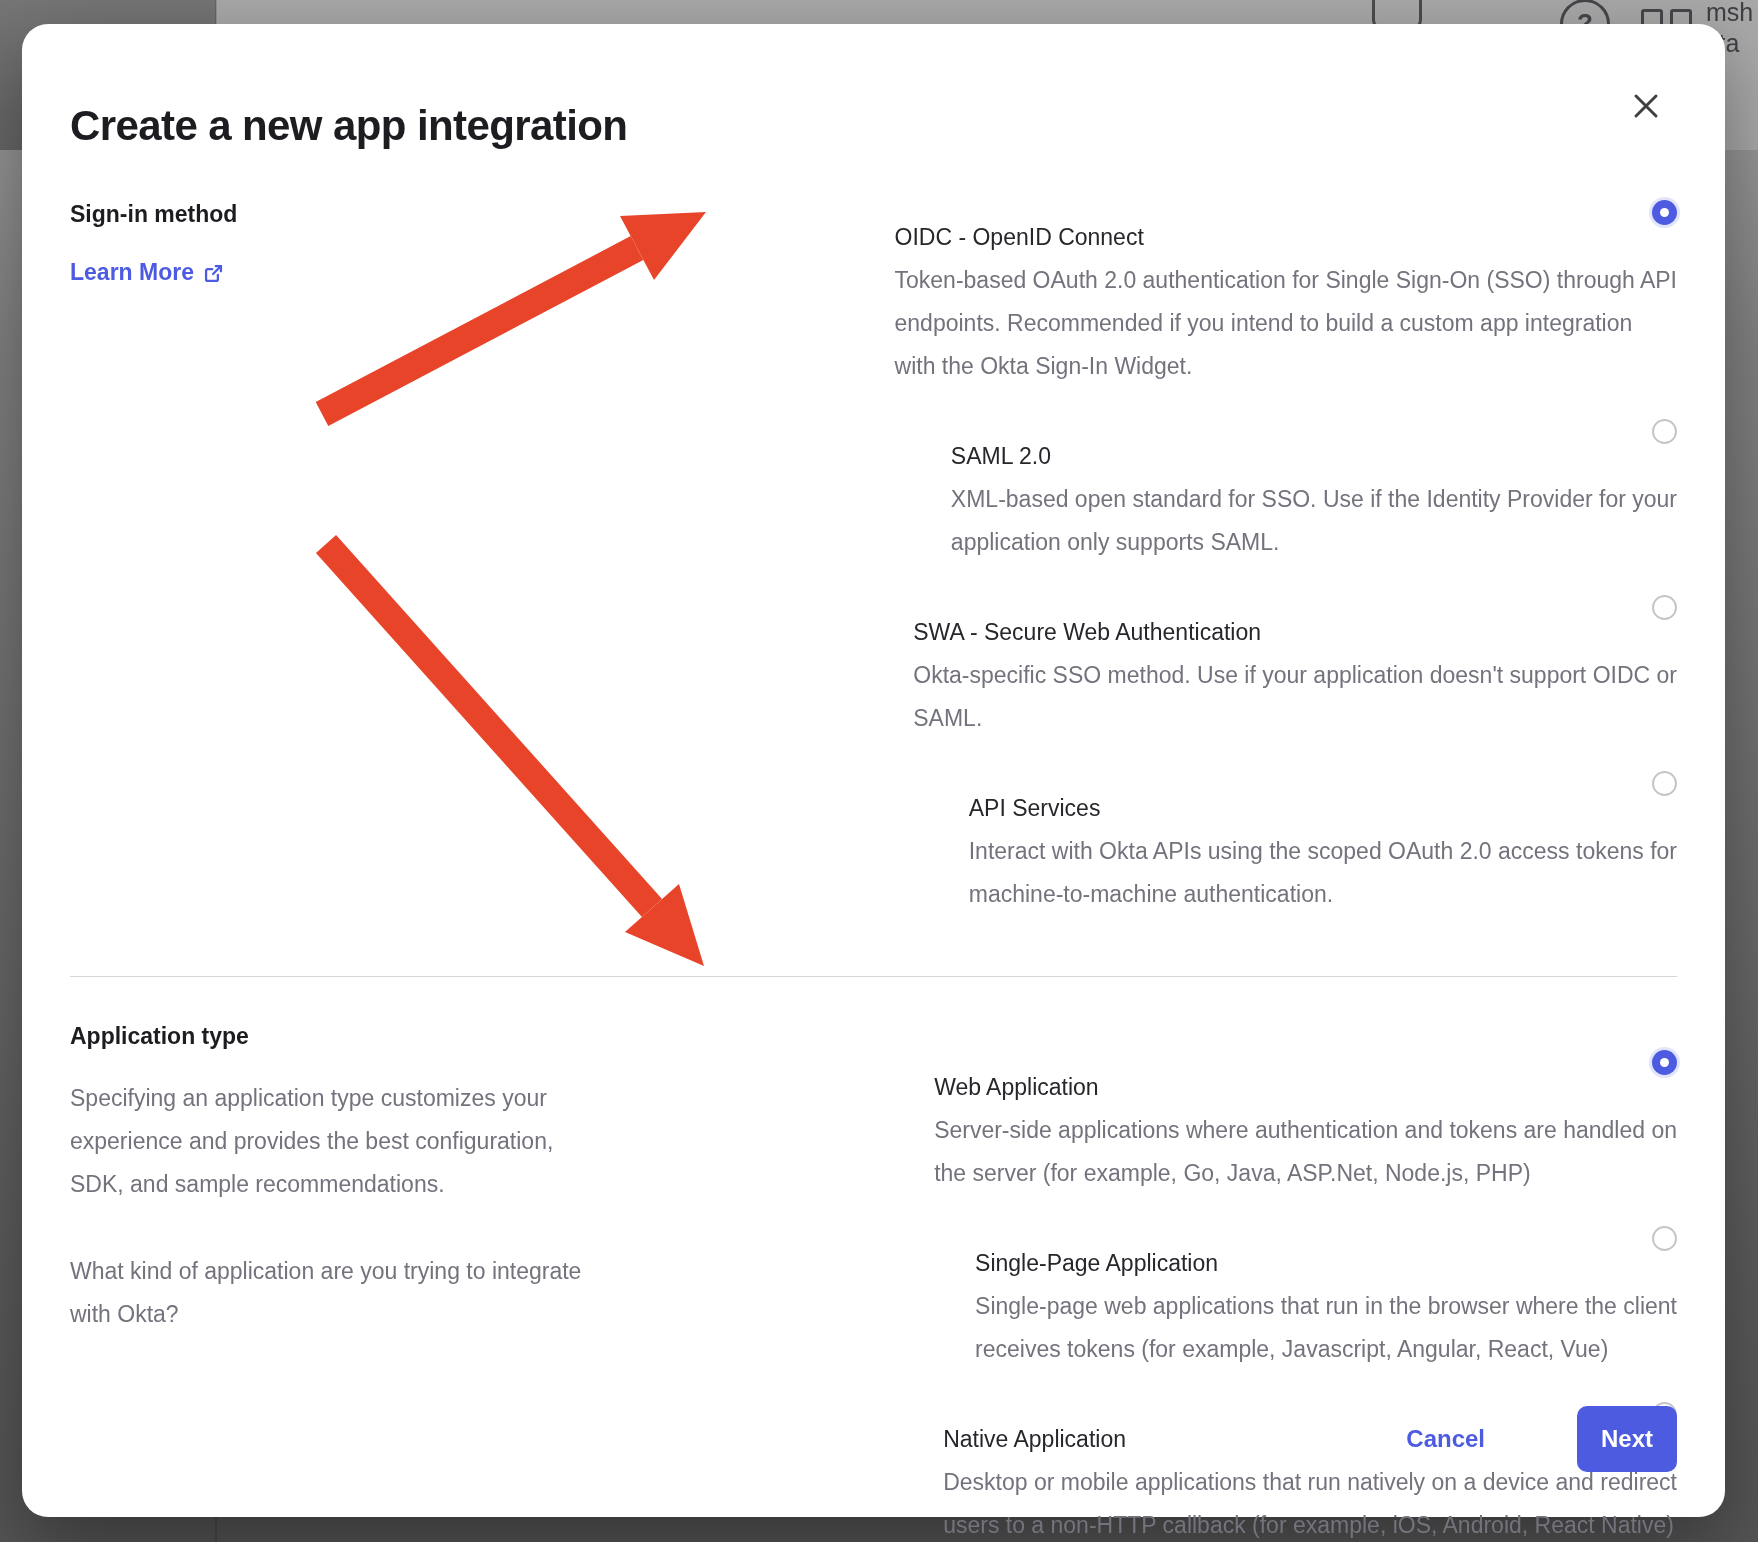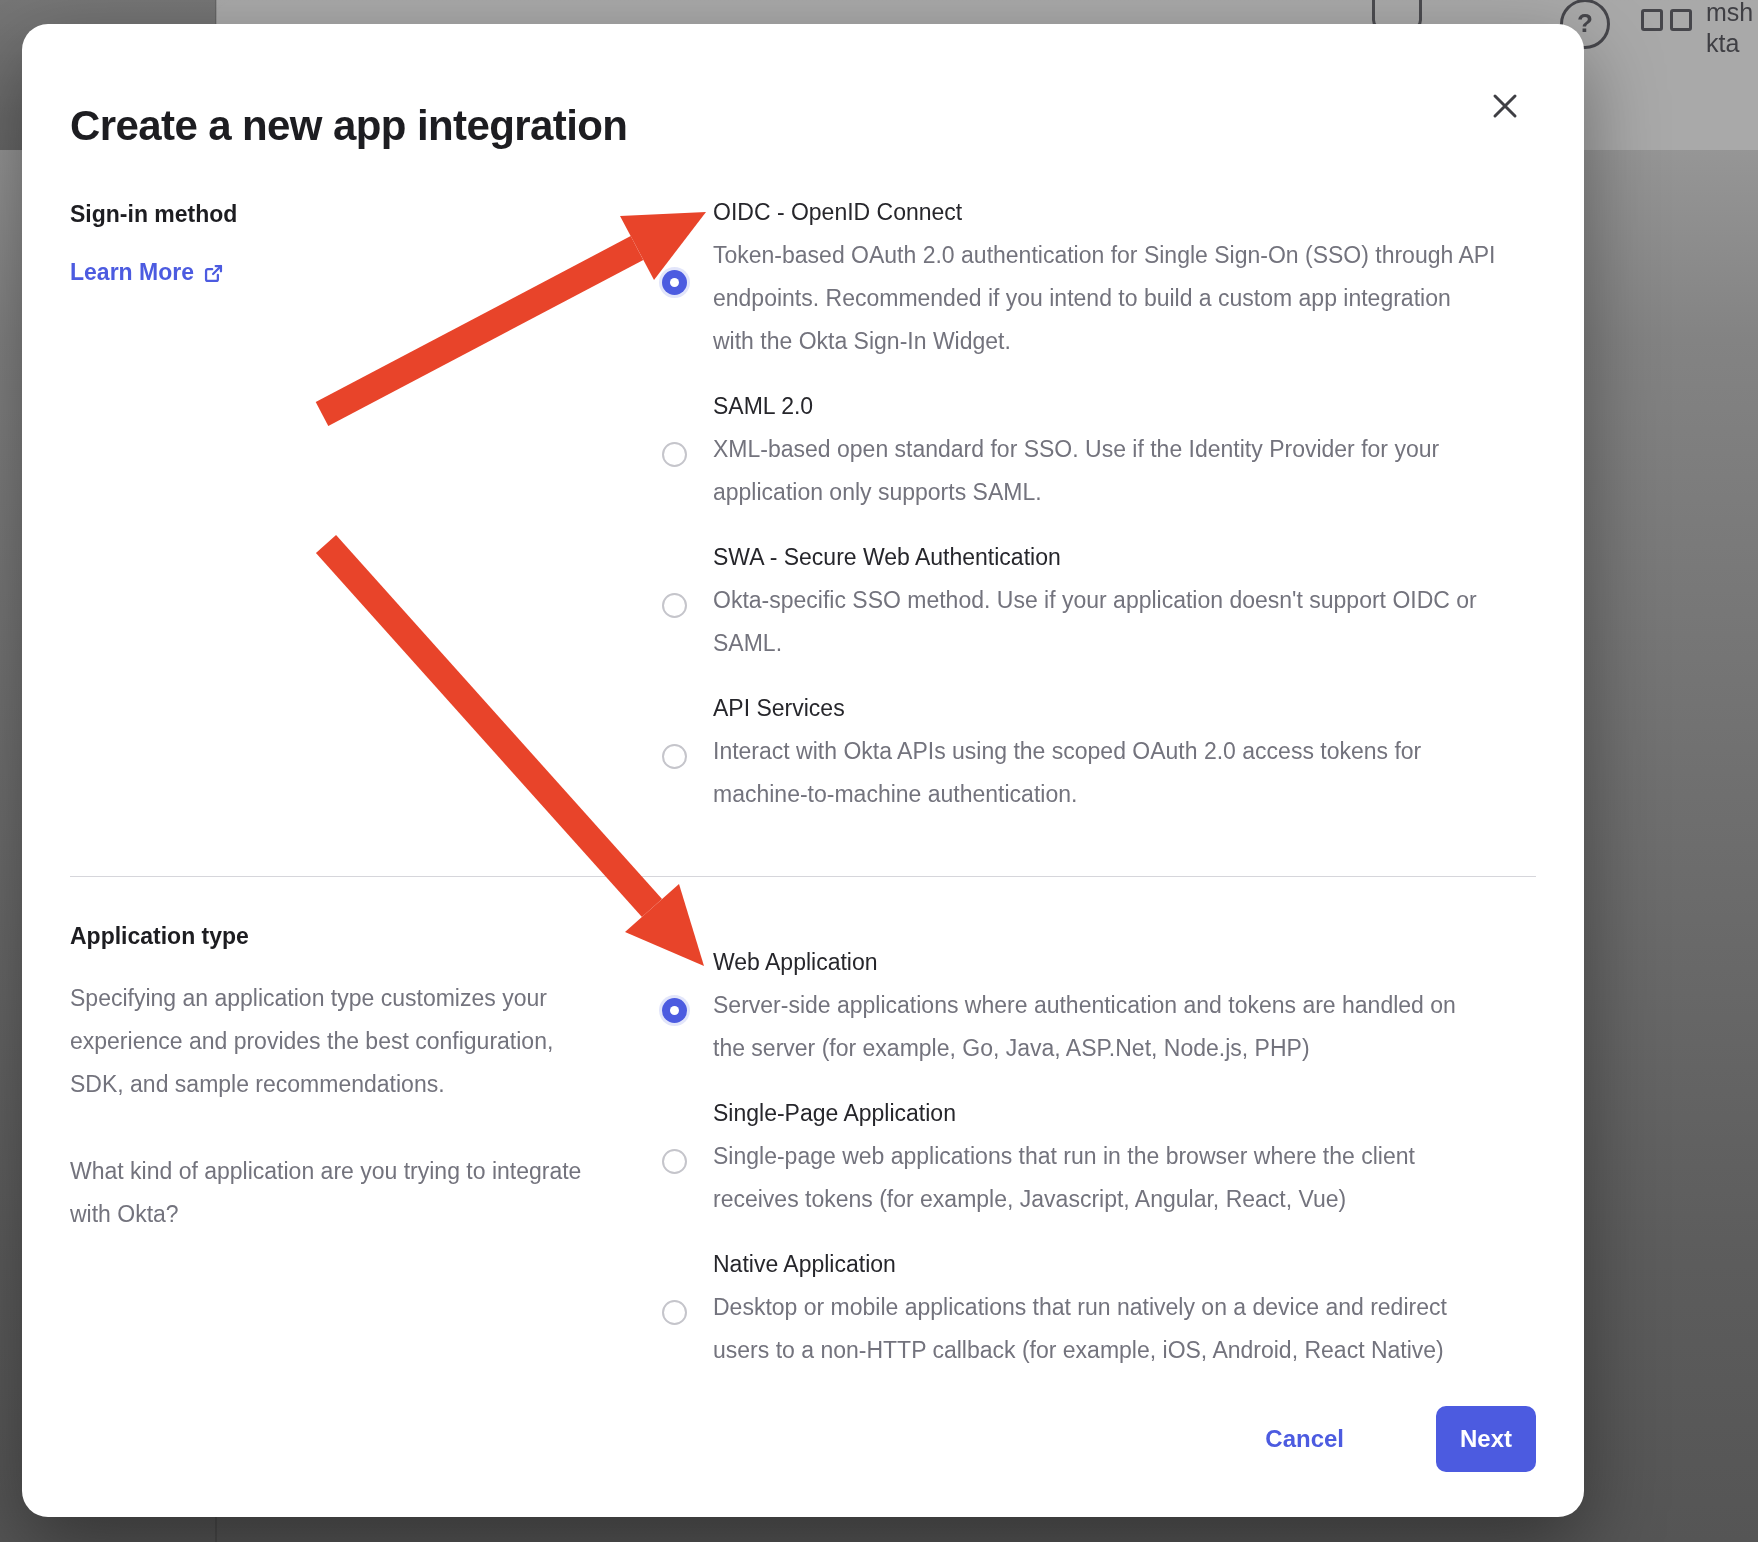--- a/index.html
+++ b/index.html
@@ -14,40 +14,40 @@
   .bd-sidebar{position:absolute;left:0;top:0;width:216px;height:150px;background:rgba(0,0,0,0.30);}
   .bd-seam{position:absolute;left:215px;top:0;width:2px;height:100%;background:rgba(0,0,0,0.12);}
   .bd-tab{position:absolute;left:1372px;top:-18px;width:44px;height:42px;border:3px solid #4c4c50;border-radius:10px;}
   .bd-help{position:absolute;left:1560px;top:-1px;width:44px;height:44px;border:3px solid #46464b;border-radius:50%;
     color:#46464b;font-size:26px;font-weight:700;text-align:center;line-height:42px;}
   .bd-grid{position:absolute;left:1641px;top:9px;display:flex;gap:7px;}
   .bd-grid span{width:16px;height:16px;border:3px solid #46464b;border-radius:3px;display:block;}
   .bd-account{position:absolute;left:1706px;top:-3px;width:60px;color:#3f3f44;font-size:25px;font-weight:500;line-height:31px;white-space:pre-line;}
   
   .modal{
-    position:absolute;left:22px;top:24px;width:1562px;height:1493px;box-sizing:border-box;
+    position:absolute;left:22px;top:24px;width:1703px;height:1493px;box-sizing:border-box;
     background:#fff;border-radius:26px;box-shadow:0 30px 80px rgba(0,0,0,.38);
     padding:77px 48px 45px 48px;color:#1d1d21;
   }
   .close-btn{position:absolute;top:62px;right:52px;width:40px;height:40px;border:none;background:transparent;cursor:pointer;padding:0;}
   .close-btn svg{display:block;}
   h1.title{margin:0;font-size:42px;line-height:50px;font-weight:700;letter-spacing:-0.6px;color:#1d1d21;}
   .section{display:flex;margin-top:48px;}
   .col-left{width:592px;flex:0 0 auto;}
   .col-right{flex:1;min-width:0;}
   .col-right.offset{padding-top:28px;}
   h2.sec-heading{margin:0;font-size:23px;line-height:30px;font-weight:700;color:#1d1d21;}
   .learn-more{display:inline-flex;align-items:center;gap:9px;margin-top:30px;font-size:23px;font-weight:700;color:#4c5be0;text-decoration:none;cursor:pointer;}
   .learn-more svg{margin-top:2px;}
   .col-left p{margin:26px 0 0 0;font-size:23px;line-height:43px;color:#73737d;white-space:pre-line;}
   .col-left p + p{margin-top:44px;}
   .divider{border:none;border-top:1px solid #d6d6db;margin:60px 0 0 0;}
   .section.apptype{margin-top:44px;}
   
-  .option{display:flex;align-items:center;margin-bottom:30px;cursor:pointer;}
+  .option{display:flex;align-items:flex-end;margin-bottom:30px;cursor:pointer;flex-direction:column;}
   .option:last-child{margin-bottom:0;}
   .radio{flex:0 0 auto;width:25px;height:25px;border-radius:50%;box-sizing:border-box;background:#fff;border:2px solid #c5c5cb;position:relative;top:1px;}
   .option.selected .radio{border:none;background:#4c5be0;box-shadow:0 0 0 3px rgba(76,91,224,0.16);}
   .option.selected .radio::after{content:"";position:absolute;left:50%;top:50%;width:9px;height:9px;margin:-4.5px 0 0 -4.5px;border-radius:50%;background:#fff;}
   .option-text{margin-left:26px;}
   .option-label{display:block;font-size:23px;line-height:26px;font-weight:500;color:#26262b;}
   .option-desc{display:block;margin-top:9px;font-size:23px;line-height:43px;color:#73737d;white-space:pre-line;}
   
   .footer{position:absolute;right:48px;bottom:45px;display:flex;align-items:center;gap:44px;}
   .btn-cancel{border:none;background:transparent;color:#4c5be0;font-size:24px;font-weight:700;cursor:pointer;padding:0;font-family:inherit;}

